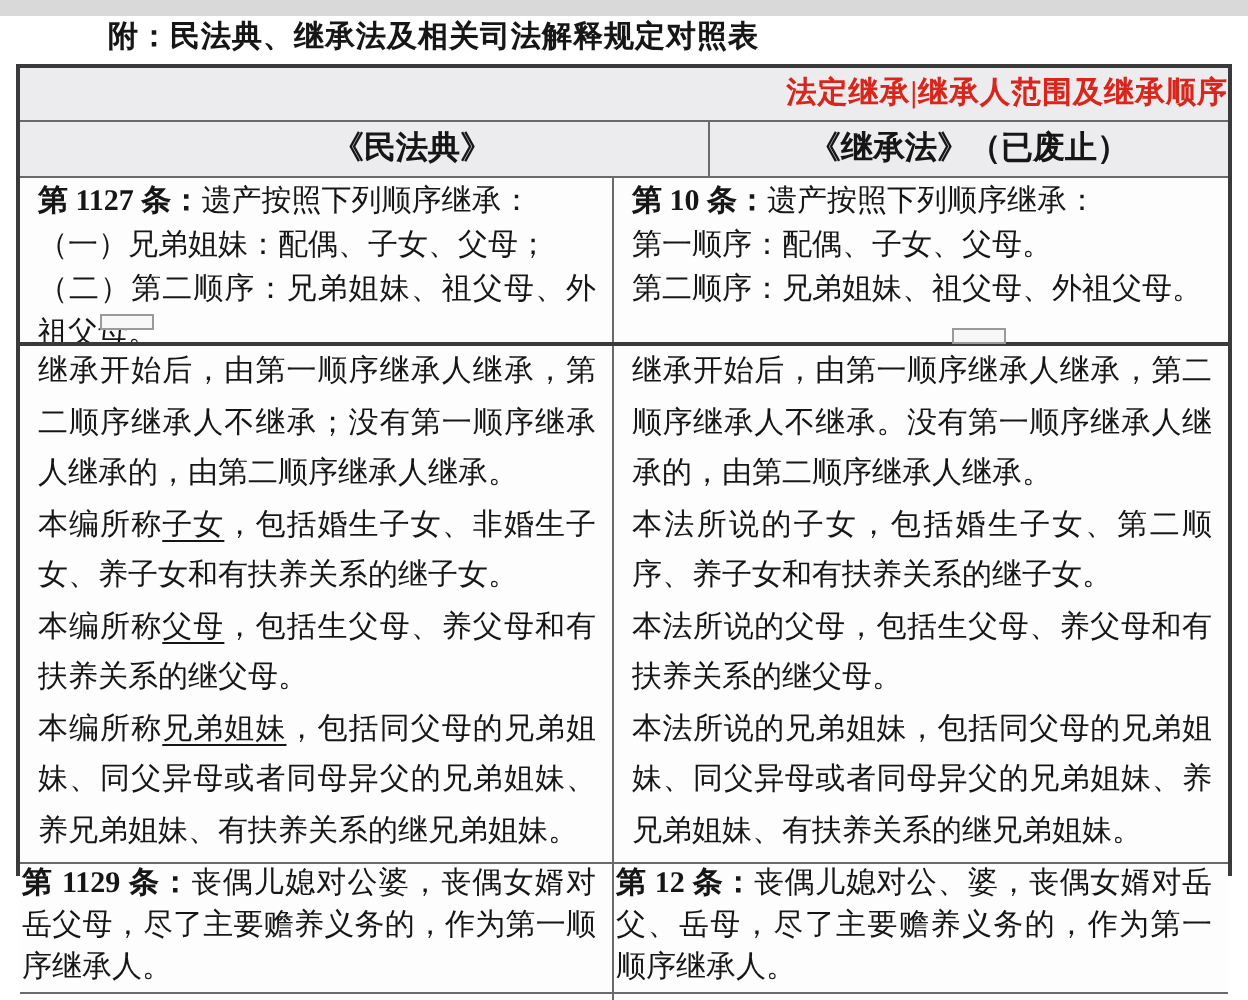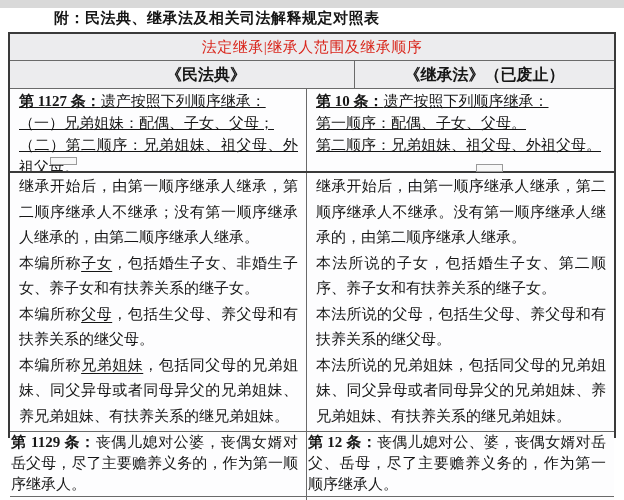--- a/index.html
+++ b/index.html
@@ -23,45 +23,45 @@
   .law-table {
     position: absolute; left: 8px; width: 608px;
     box-sizing: border-box;
     border: 2px solid #3a3a3a;
     background: #fdfdfe;
   }
   #table1 { top: 32px; }
   #table2 { top: 171px; height: 267px; border-bottom: none; }
   .banner-row {
     height: 26px; line-height: 26px;
-    text-align: center;
+    text-align: right;
     background: #ececee;
     color: #d9261c;
-    font-weight: normal; font-size: 15px;
+    font-weight: bold; font-size: 15px;
     border-bottom: 1px solid #6a6a6a;
     letter-spacing: 0.5px;
   }
   .heads-row {
     display: flex;
     height: 27px; line-height: 27px;
     background: #ececee;
     font-weight: bold; font-size: 16px;
     text-align: center;
     border-bottom: 1px solid #6a6a6a;
     padding-left: 48px;
   }
   .trow { display: flex; background: #fdfdfe; }
   .trow.sep { border-bottom: 1px solid #6a6a6a; }
   .cell-l { width: 297px; border-right: 1px solid #6a6a6a; box-sizing: border-box; }
   .cell-r { flex: 1; box-sizing: border-box; }
   .body-cell {
     font-size: 15px;
     text-align: justify;
   }
-  .t1-body .body-cell { padding: 1px 8px 3px 9px; line-height: 22px; text-decoration: underline; }
+  .t1-body .body-cell { padding: 1px 8px 3px 9px; line-height: 22px; }
   .row-articles .body-cell { padding: 1px 8px 2px 9px; line-height: 25.5px; }
   .row-bottom .body-cell  { padding: 0 8px 1px 1px; line-height: 21px; }
   .stub-row { height: 14px; }
   .body-cell p { margin: 0; }
   .seg-b { font-weight: bold; }
   .seg-u { text-decoration: underline; text-underline-offset: 3px; }
   .table-handle {
     position: absolute;
     width: 27px; height: 8px;
     background: #f8f8f8;

